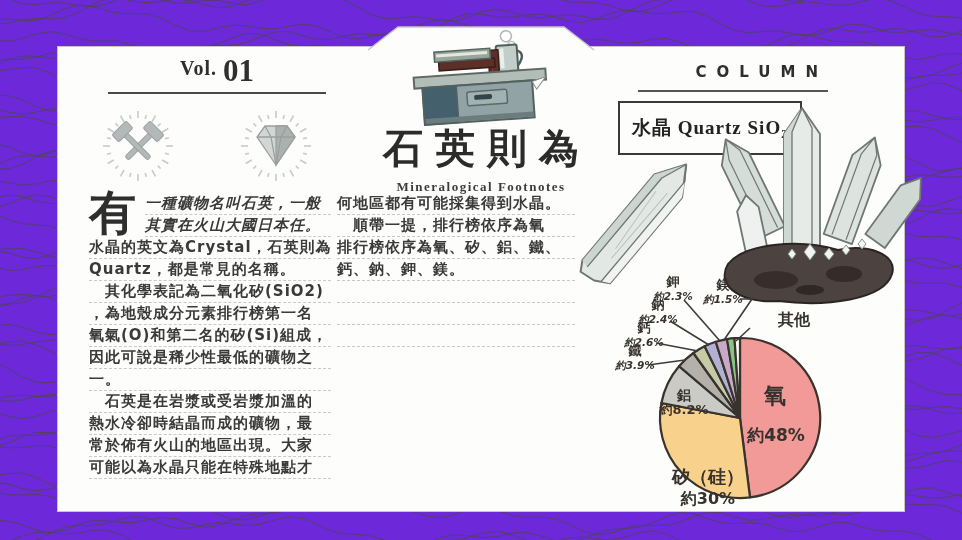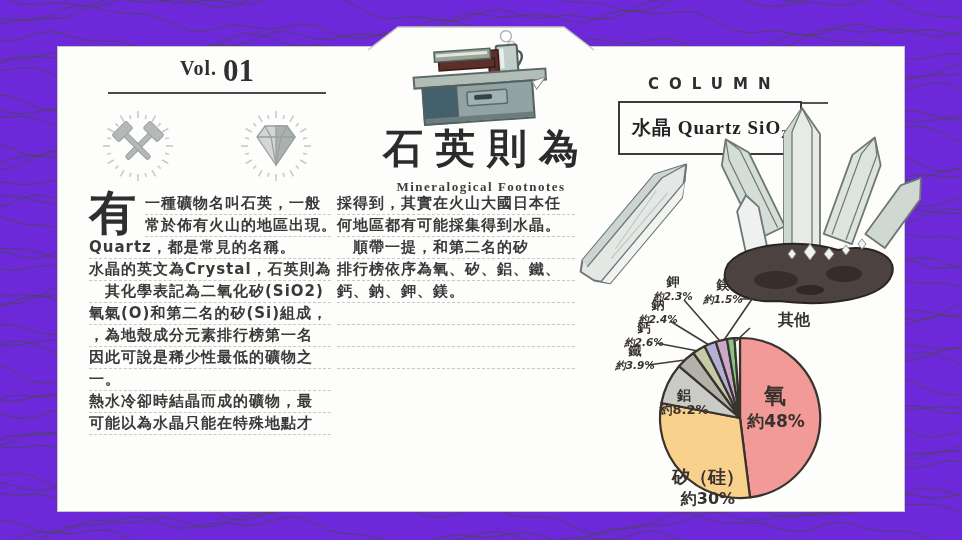--- a/index.html
+++ b/index.html
@@ -9,56 +9,56 @@
   
   .card{position:absolute;left:57px;top:46px;width:848px;height:466px;background:#fdfdfb;
         border:1px solid #c6c6c3;box-sizing:border-box;z-index:1;}
   .bump{position:absolute;left:310px;top:-23px;width:226px;height:27px;overflow:visible;}
   
   .vol-head{position:absolute;left:50px;top:6px;width:218px;text-align:center;
             font-family:"Liberation Serif","DejaVu Serif",serif;color:#2f2f2f;}
   .vol-prefix{font-size:20px;font-weight:bold;vertical-align:6px;letter-spacing:1px;}
   .vol-num{font-size:31px;font-weight:bold;margin-left:6px;}
   .vol-rule{height:2px;background:#4a4a4a;margin-top:3px;}
-  .col-head{position:absolute;left:580px;top:28px;width:190px;text-align:left;}
+  .col-head{position:absolute;left:580px;top:16px;width:190px;text-align:right;}
   .col-word{font-size:15px;font-weight:bold;letter-spacing:10px;color:#2e2e2e;padding-left:10px;}
   .col-rule{height:2px;background:#555552;margin-top:9px;}
   
   .badge{position:absolute;width:78px;height:78px;}
   .badge.hammers{left:41px;top:60px;}
   .badge.gem{left:179px;top:60px;}
   
   .masthead{position:absolute;left:250px;top:74px;width:346px;text-align:center;}
   .mast-title{font-size:40px;font-weight:bold;letter-spacing:12px;color:#2b2b2b;padding-left:12px;}
   .mast-sub{font-size:13px;font-weight:bold;letter-spacing:1.5px;color:#3c3c3c;margin-top:3px;
             font-family:"Liberation Serif","DejaVu Serif",serif;}
   .illus{position:absolute;left:352px;top:-16px;width:142px;height:94px;overflow:visible;}
   
   .tcol{position:absolute;top:146px;font-weight:bold;}
   .lcol{left:31px;width:242px;}
   .mcol{left:279px;width:238px;}
   .tline{height:22px;line-height:21px;font-size:15px;letter-spacing:1px;
          border-bottom:1.5px dashed #c9c9c6;box-sizing:border-box;white-space:nowrap;overflow:visible;}
-  .tline.beside{margin-left:56px;}
+  .tline.beside{margin-left:56px;font-style:italic;}
   .dropcap{position:absolute;left:0;top:-4px;font-size:47px;font-weight:bold;line-height:47px;color:#2e2e2e;}
   
   .specimen{position:absolute;left:560px;top:54px;border:2px solid #3a3a3a;background:#fdfdfb;
             padding:12px 12px;font-size:19px;letter-spacing:1px;color:#222;
             font-family:Liberation Serif, serif;font-weight:bold;}
   
   .crystal-single{position:absolute;left:520px;top:90px;width:140px;height:165px;overflow:visible;}
   .crystal-cluster{position:absolute;left:648px;top:55px;width:200px;height:205px;overflow:visible;}
   
   .pie-overlay{position:absolute;left:0;top:0;width:848px;height:466px;}
   .pie-label{position:absolute;text-align:center;font-weight:bold;color:#37322d;line-height:1.15;}
   .pl-name{display:block;}
   .pl-pct{display:block;}
   .pl-o{left:668px;top:336px;width:100px;}
   .pl-o .pl-name{font-size:22px;letter-spacing:2px;}
-  .pl-o .pl-pct{font-size:17px;margin-top:4px;}
+  .pl-o .pl-pct{font-size:17px;margin-top:18px;}
   .pl-si{left:590px;top:384px;width:120px;margin-top:36px;}
   .pl-si .pl-name{font-size:18px;}
   .pl-si .pl-pct{font-size:16px;margin-top:2px;}
   .pl-al{left:590px;top:340px;width:72px;}
   .pl-al .pl-name{font-size:14px;}
   .pl-al .pl-pct{font-size:13px;}
   .pl-small{width:50px;}
   .pl-small .pl-name{font-size:13px;}
   .pl-small .pl-pct{font-size:10.5px;letter-spacing:0;font-style:italic;}
   .pl-fe{left:552px;top:297px;}
@@ -227,36 +227,37 @@
     </svg>
 
     <div class="masthead">
       <div class="mast-title">石英則為</div>
       <div class="mast-sub">Mineralogical Footnotes</div>
     </div>
 
     <div class="tcol lcol">
       <div class="dropcap">有</div>
       <div class="tline beside">一種礦物名叫石英，一般</div>
-      <div class="tline beside">常於佈有火山的地區出現。</div>
+      <div class="tline beside">其實在火山大國日本任。</div>
+      <div class="tline">水晶的英文為Crystal，石英則為</div>
       <div class="tline">Quartz，都是常見的名稱。</div>
-      <div class="tline">水晶的英文為Crystal，石英則為</div>
       <div class="tline">　其化學表記為二氧化矽(SiO2)</div>
+      <div class="tline">，為地殼成分元素排行榜第一名</div>
       <div class="tline">氧氣(O)和第二名的矽(Si)組成，</div>
-      <div class="tline">，為地殼成分元素排行榜第一名</div>
       <div class="tline">因此可說是稀少性最低的礦物之</div>
       <div class="tline">一。</div>
+      <div class="tline">　石英是在岩漿或受岩漿加溫的</div>
       <div class="tline">熱水冷卻時結晶而成的礦物，最</div>
+      <div class="tline">常於佈有火山的地區出現。大家</div>
       <div class="tline">可能以為水晶只能在特殊地點才</div>
     </div>
 
     <div class="tcol mcol">
-      <div class="tline">採得到，其實在火山大國日本任</div>
       <div class="tline">何地區都有可能採集得到水晶。</div>
-      <div class="tline">　順帶一提，和第二名的矽</div>
+      <div class="tline">　順帶一提，排行榜依序為氧</div>
       <div class="tline">排行榜依序為氧、矽、鋁、鐵、</div>
       <div class="tline">鈣、鈉、鉀、鎂。</div>
       <div class="tline"></div>
       <div class="tline"></div>
       <div class="tline"></div>
     </div>
 
     <div class="specimen">水晶 Quartz SiO₂</div>
 
     <svg class="crystal-single" viewBox="0 0 140 165">

